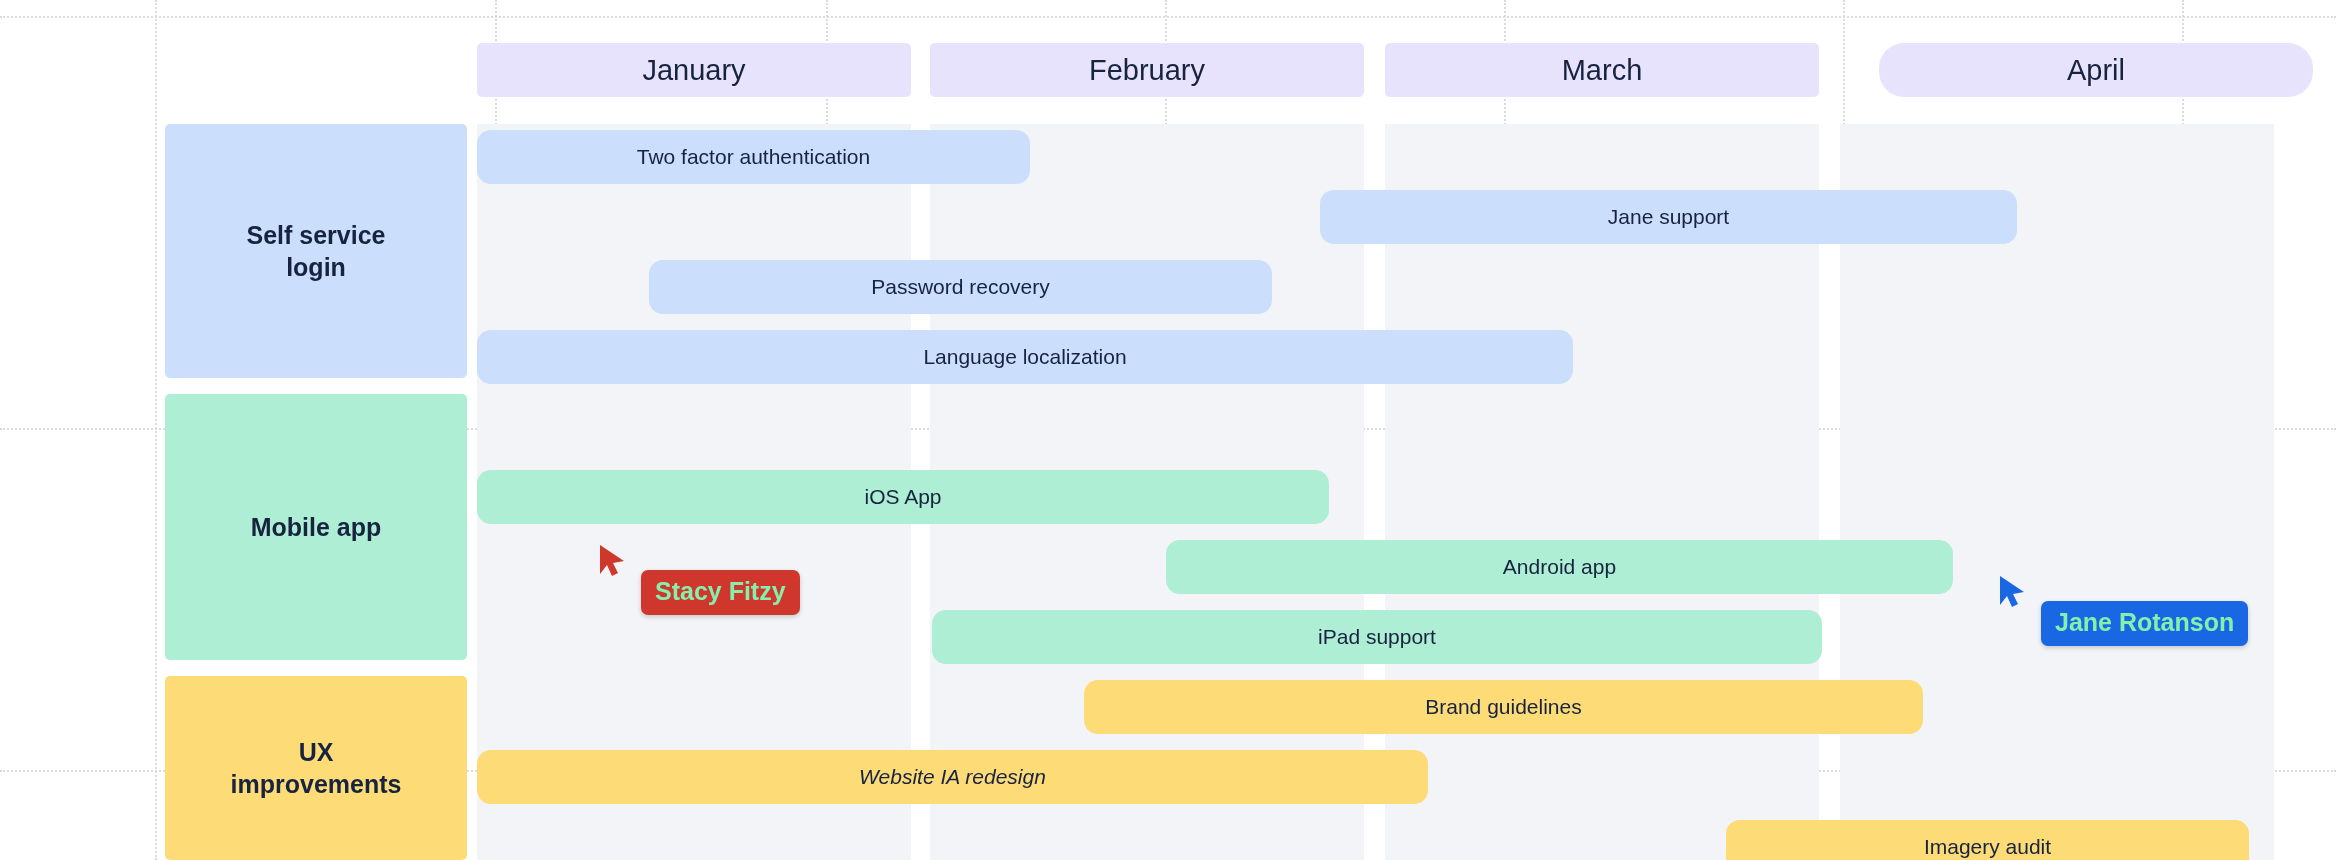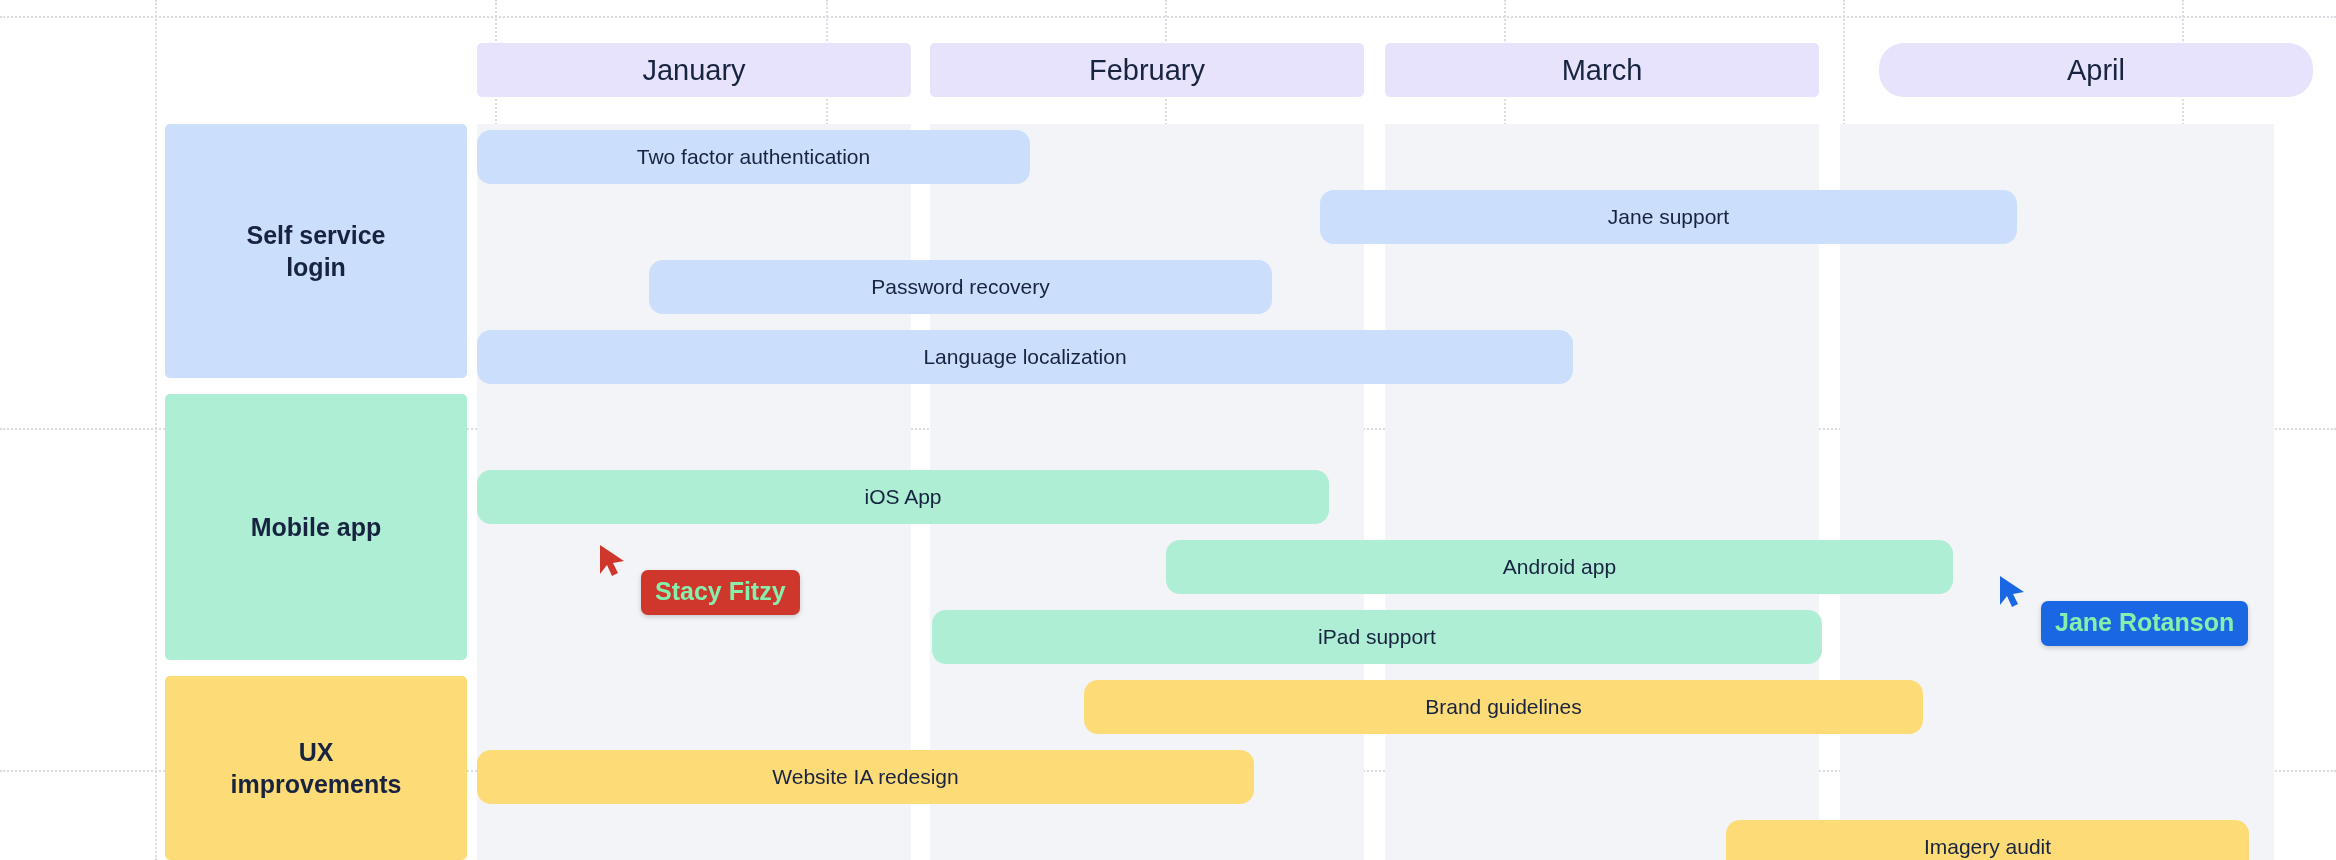--- a/index.html
+++ b/index.html
@@ -179,21 +179,21 @@
       </div>
       <div class="bar" style="left: 1166px; width: 787px; top: 540px; background: rgb(174, 238, 212);">
         <span>Android app</span>
       </div>
       <div class="bar" style="left: 932px; width: 890px; top: 610px; background: rgb(174, 238, 212);">
         <span>iPad support</span>
       </div>
       <div class="bar" style="left: 1084px; width: 839px; top: 680px; background: rgb(253, 220, 119);">
         <span>Brand guidelines</span>
       </div>
-      <div class="bar" style="left: 477px; width: 777px; top: 750px; background: rgb(253, 220, 119);">
+      <div class="bar" style="left: 477px; width: 951px; top: 750px; background: rgb(253, 220, 119); font-style: italic;">
         <span>Website IA redesign</span>
       </div>
       <div class="bar" style="left: 1726px; width: 523px; top: 820px; background: rgb(253, 220, 119);">
         <span>Imagery audit</span>
       </div>
     </div>
 
   <div id="cursors">
       <div class="cursor" style="left: 598px; top: 544px;">
         <svg width="30" height="34" viewBox="0 0 30 34">

